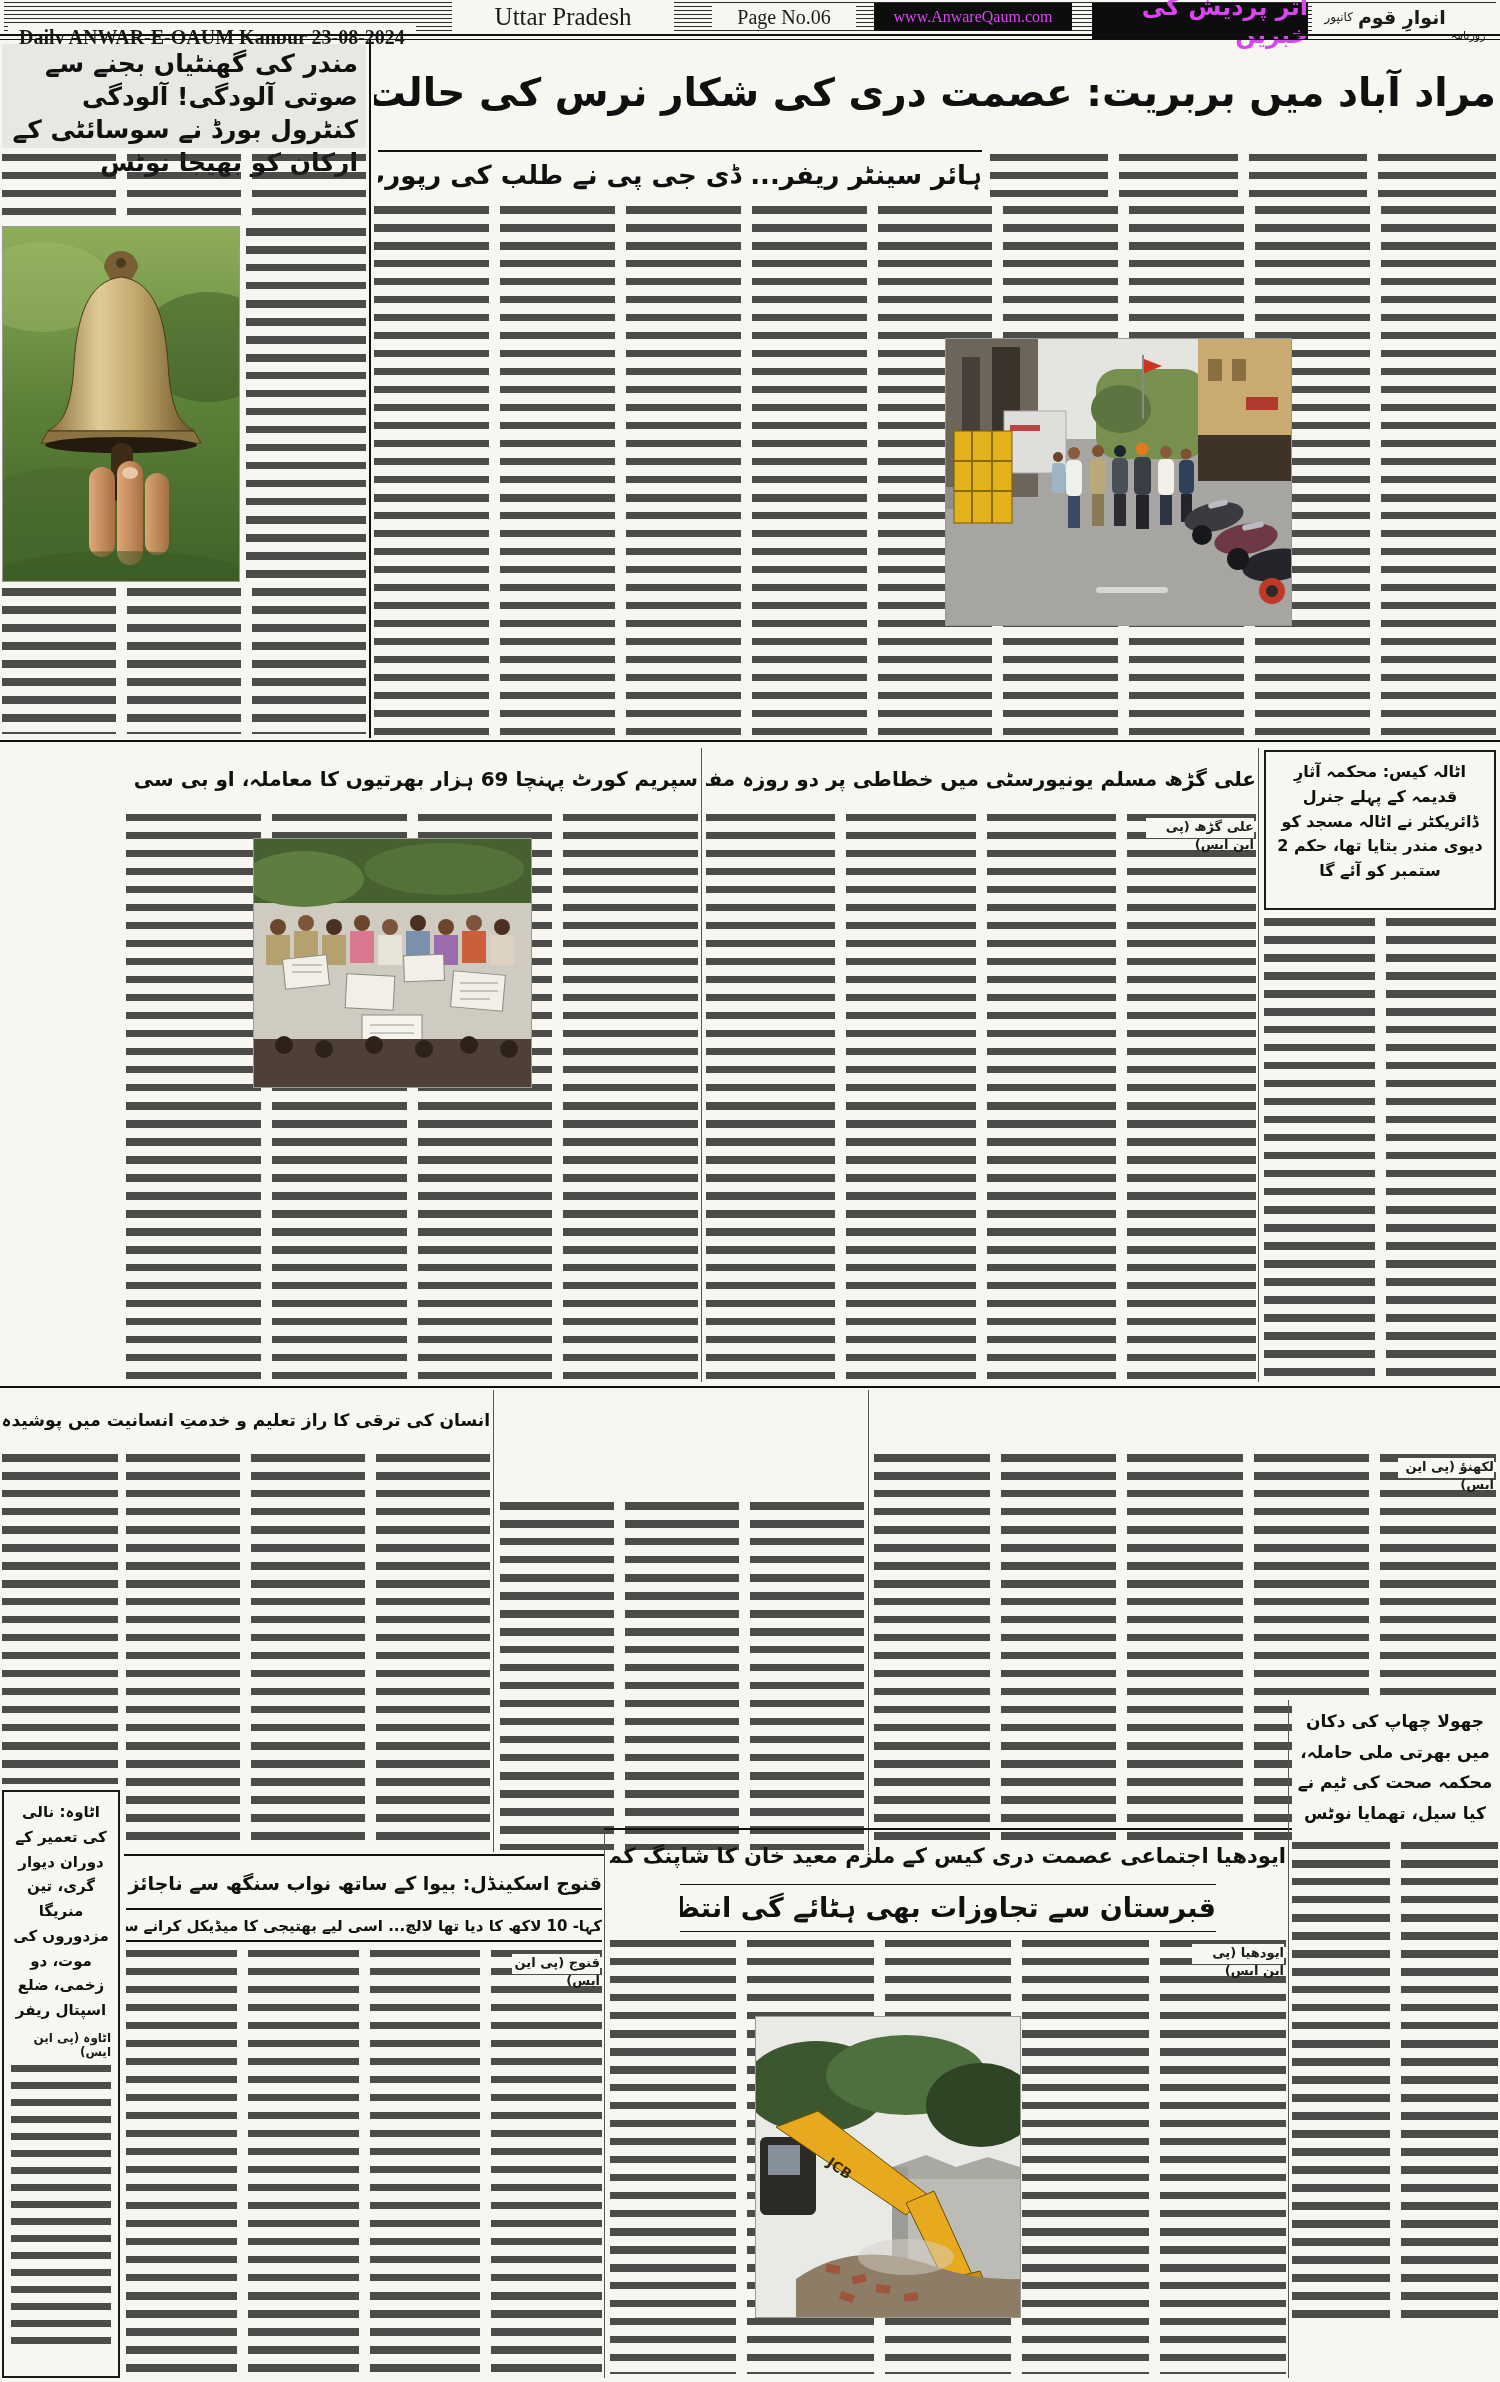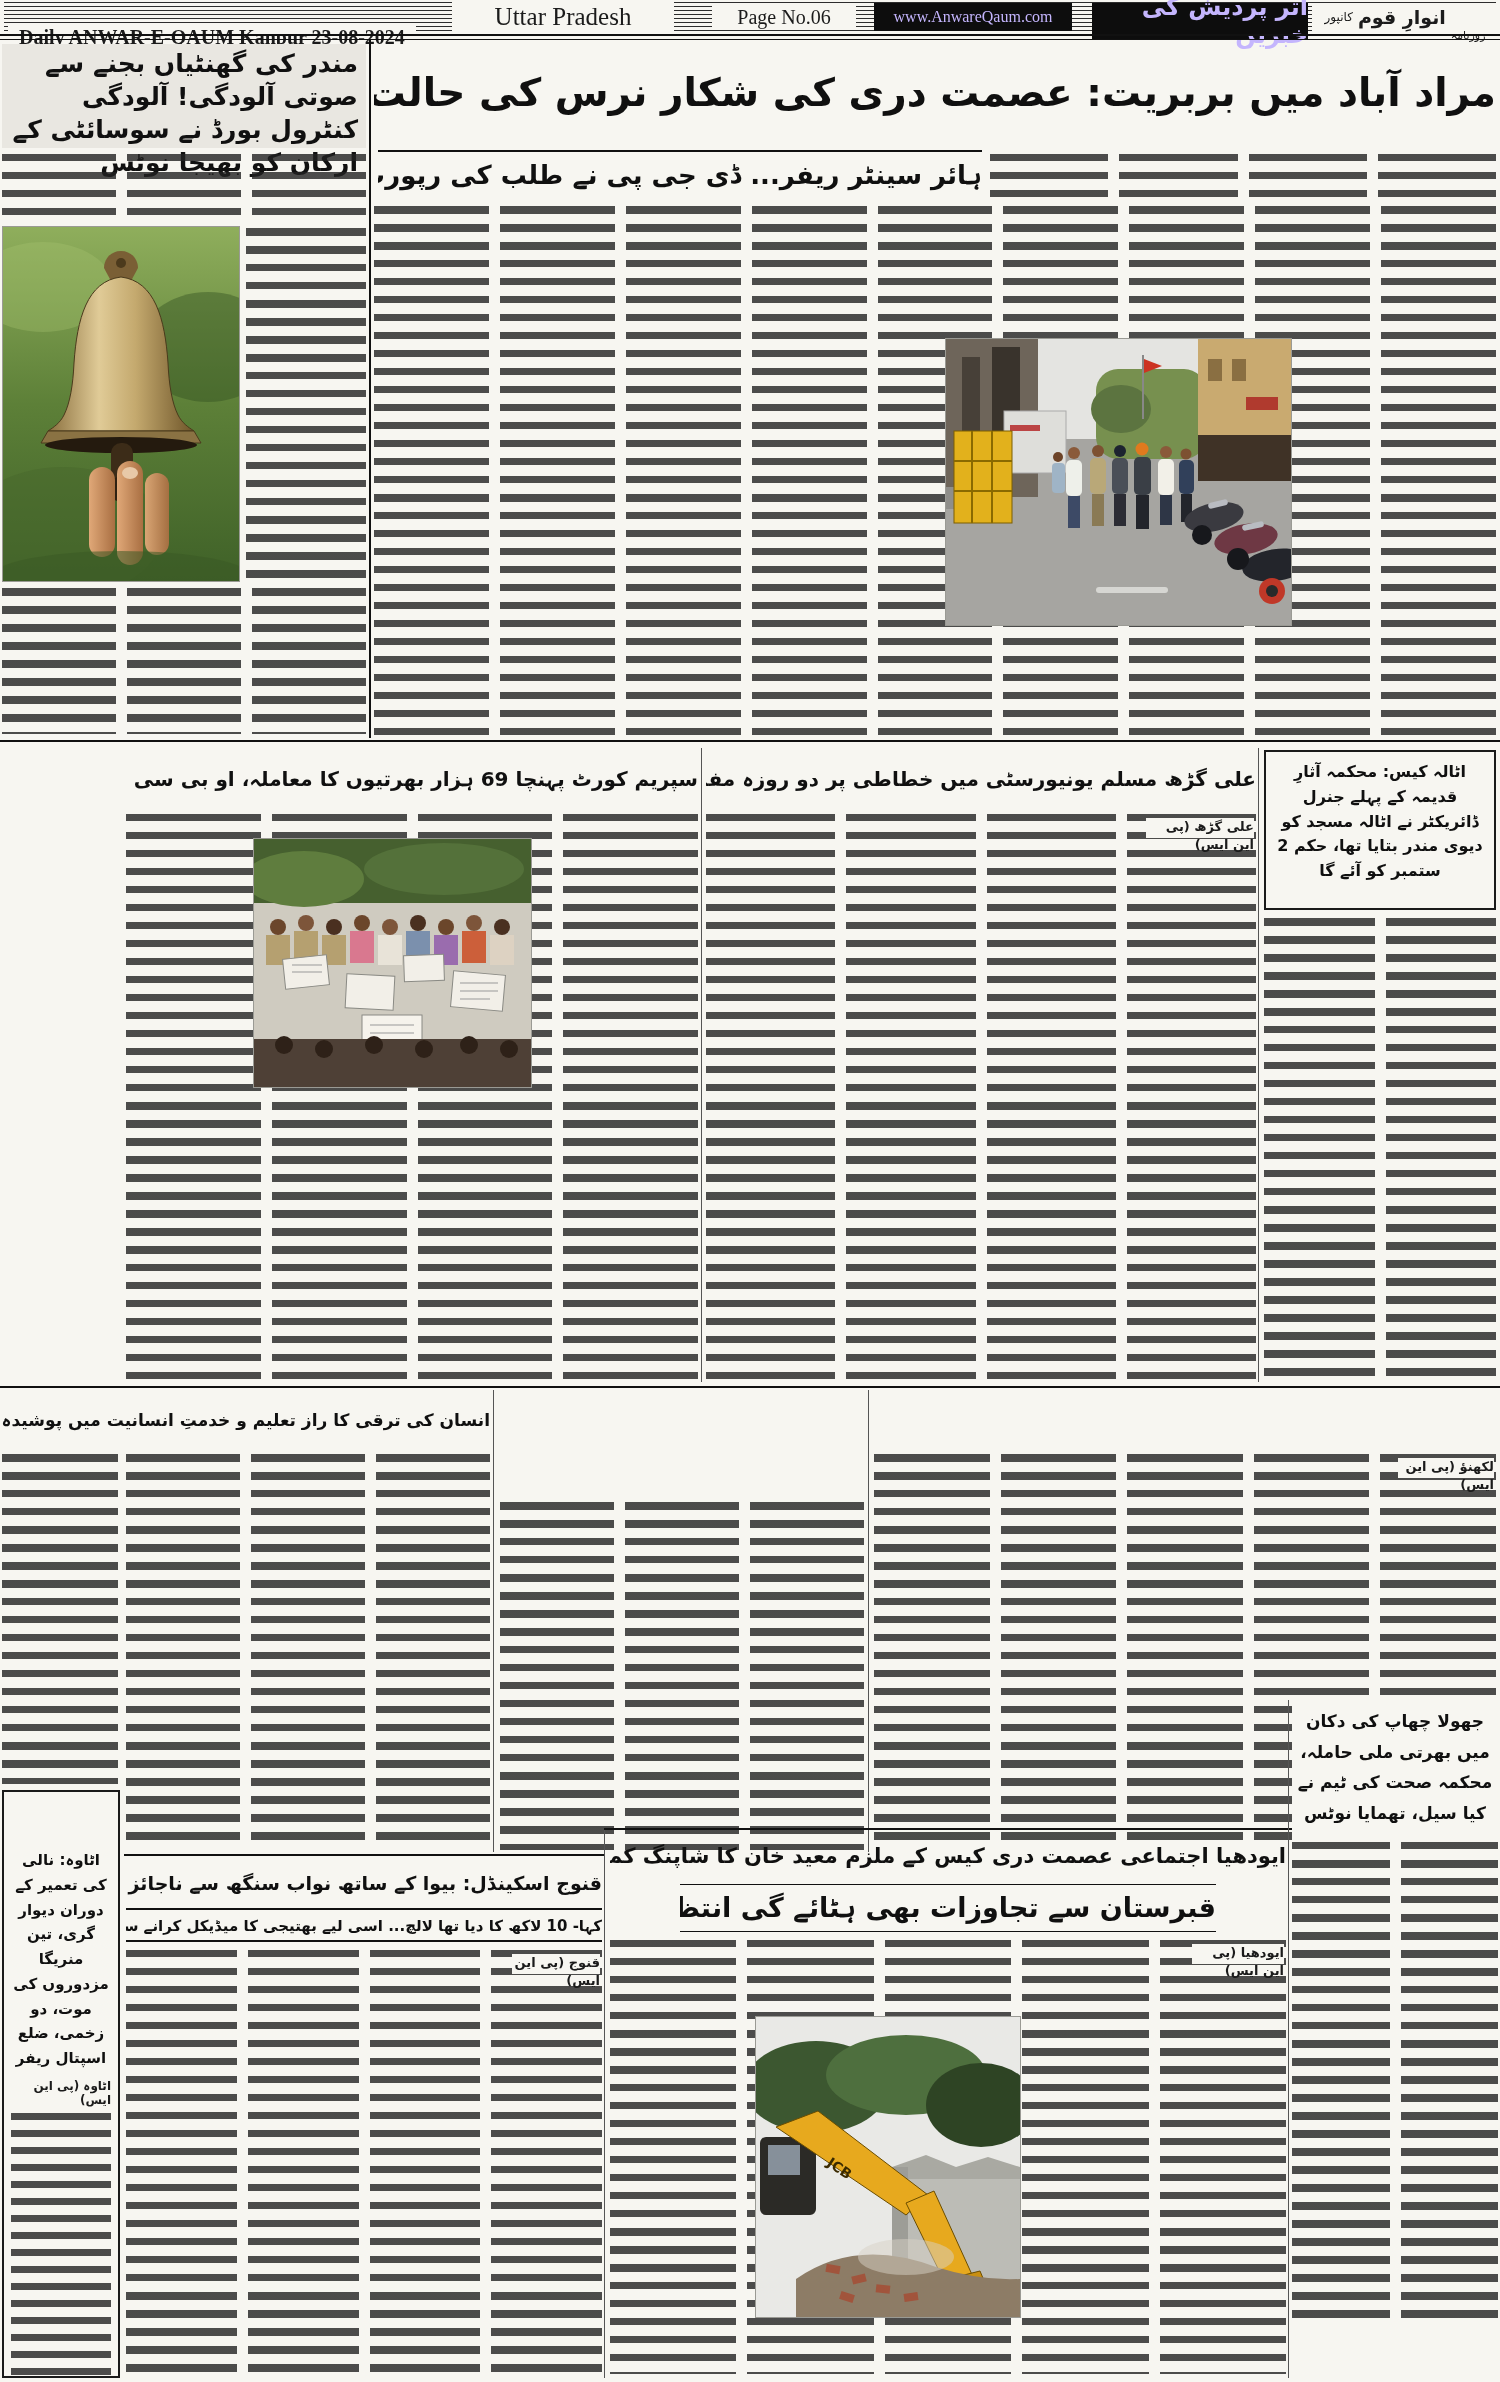--- a/index.html
+++ b/index.html
@@ -8,21 +8,21 @@
   .blk{position:absolute;box-sizing:border-box;}
   .ur{direction:rtl;font-family:"DejaVu Sans",sans-serif;}
   .en-serif{font-family:"Liberation Serif","DejaVu Serif",serif;}
   .hl{font-weight:bold;color:#101010;}
   .nowrap{white-space:nowrap;overflow:hidden;}
   .center{text-align:center;}
   .right{text-align:right;}
   
   .hstrip{background:repeating-linear-gradient(to bottom,#2d2d2d 0 1px,transparent 1px 4px);}
   .hbox{position:absolute;background:#f7f6f1;display:flex;align-items:center;justify-content:center;}
-  .hbox.inv{background:#0d0d0d;color:#c4b5fd;}
+  .hbox.inv{background:#0d0d0d;color:#d946ef;}
   .rule{background:#111;}
   .grayrule{background:#555;}
   
   .cols{display:flex;gap:11px;}
   .cols .col{flex:1;background:repeating-linear-gradient(to bottom,rgba(33,33,33,.8) 0 7.5px,transparent 7.5px 18px);}
   
   .nbox{border:2px solid #1a1a1a;background:#f7f6f1;padding:8px 7px;}
   .bx-stripes{background:repeating-linear-gradient(to bottom,rgba(33,33,33,.8) 0 7px,transparent 7px 17px);}
   .dateline{position:absolute;background:#f7f6f1;font-weight:bold;font-size:13px;line-height:18px;text-align:right;z-index:4;}
   .photo{position:absolute;border:1px solid #9a9a94;background:#fff;z-index:3;}
@@ -292,21 +292,21 @@
       <div class="col"></div>
       <div class="col"></div>
       <div class="col"></div>
     </div>
   <div class="dateline ur" style="left:1398px;top:1458px;width:96px;height:20px;">لکھنؤ (پی این ایس)</div>
 
   <div class="blk rule" style="left:124px;top:1854px;width:480px;height:2px;"></div>
   <div class="blk rule" style="left:604px;top:1828px;width:688px;height:2px;"></div>
 
   <div class="blk nbox" style="left:2px;top:1790px;width:118px;height:588px;">
-    <div class="ur hl center" style="font-size:15px;line-height:1.65;margin-top:48px;">اٹاوہ: نالی کی تعمیر کے دوران دیوار گری، تین منریگا مزدوروں کی موت، دو زخمی، ضلع اسپتال ریفر</div>
+    <div class="ur hl center" style="font-size:15px;line-height:1.65;">اٹاوہ: نالی کی تعمیر کے دوران دیوار گری، تین منریگا مزدوروں کی موت، دو زخمی، ضلع اسپتال ریفر</div>
     <div class="ur right" style="font-size:12px;font-weight:bold;margin-top:8px;">اٹاوہ (پی این ایس)</div>
     <div class="bx-stripes" style="margin-top:6px;height:280px;"></div>
   </div>
 
   <div class="blk ur hl center nowrap" style="left:126px;top:1862px;width:476px;height:42px;font-size:19px;line-height:42px;">قنوج اسکینڈل: بیوا کے ساتھ نواب سنگھ سے ناجائز تعلقات</div>
   <div class="blk ur hl center nowrap" style="left:126px;top:1908px;width:476px;height:34px;font-size:15px;line-height:32px;border-top:2px solid #111;border-bottom:2px solid #111;">کہا- 10 لاکھ کا دیا تھا لالچ... اسی لیے بھتیجی کا میڈیکل کرانے سے کیا منع</div>
   <div class="blk cols" style="left:126px;top:1950px;width:476px;height:424px;">
       <div class="col"></div>
       <div class="col"></div>
       <div class="col"></div>

